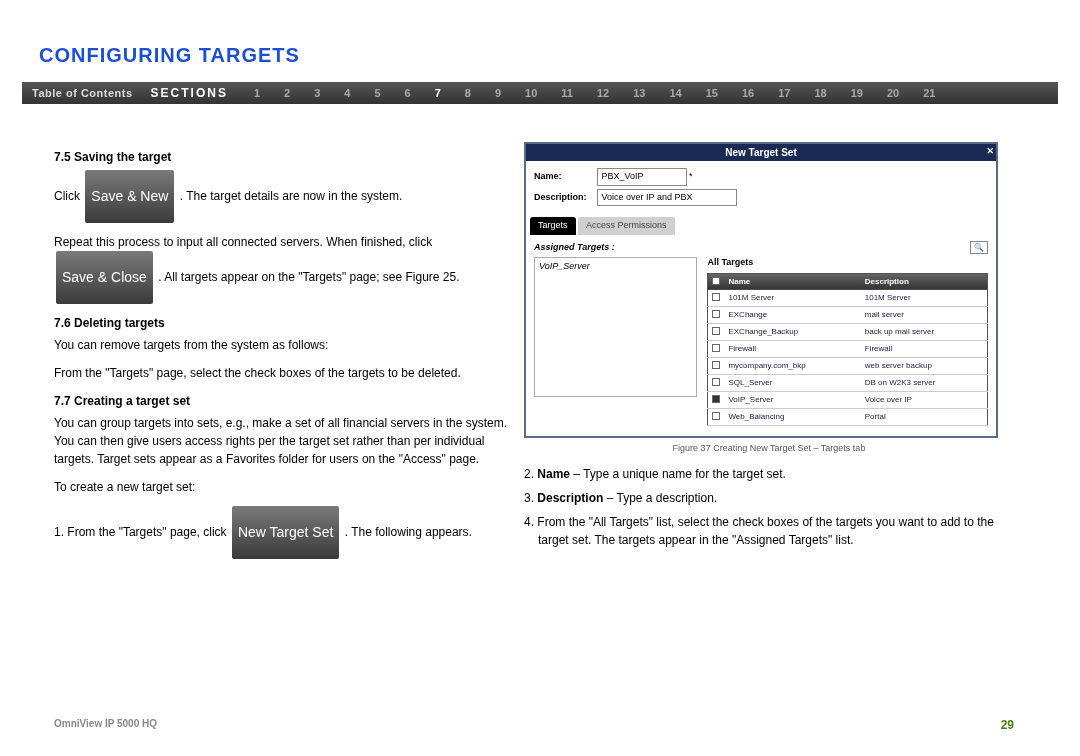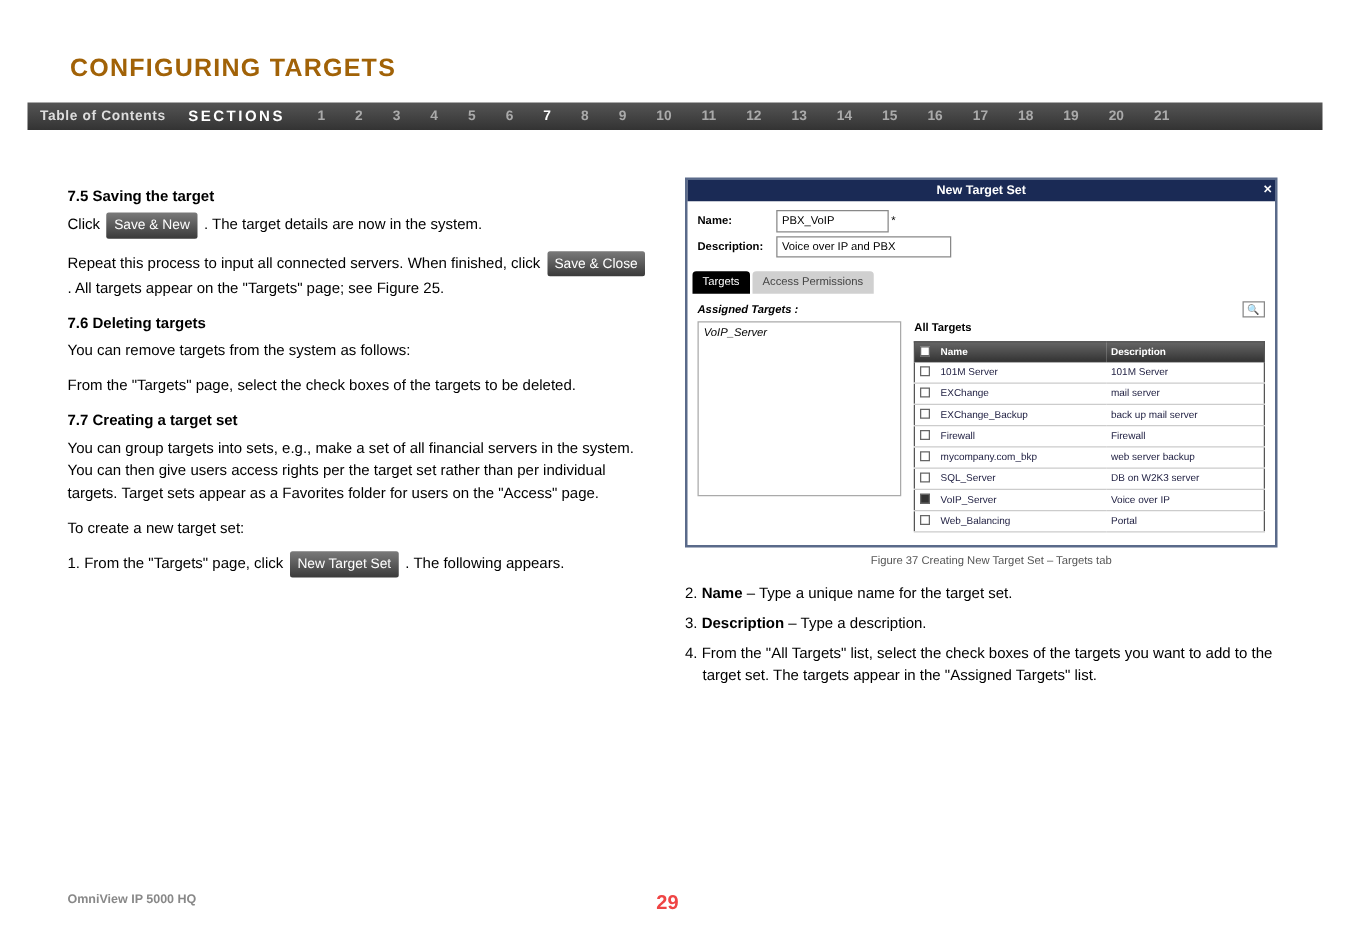--- a/index.html
+++ b/index.html
@@ -7,25 +7,25 @@
     width: 1080px;
     height: 756px;
     background: #fff;
     font-family: Arial, Helvetica, sans-serif;
     color: #000;
     position: relative;
   }
   .page-title {
     position: absolute;
     top: 44px;
-    left: 56px;
+    left: 39px;
     font-size: 20px;
     font-weight: bold;
     letter-spacing: 1px;
-    color: #a16207;
+    color: #1d4ed8;
   }
   .nav-bar {
     position: absolute;
     top: 82px;
     left: 22px;
     right: 22px;
     height: 22px;
     background: linear-gradient(#555, #333);
     display: flex;
     align-items: center;
@@ -51,40 +51,39 @@
     color: #aaa;
     font-weight: bold;
   }
   .nav-num.active { color: #fff; }
   .content {
     position: absolute;
     top: 142px;
     left: 54px;
     right: 40px;
     display: flex;
-    gap: 24px;
   }
   .col-left {
     width: 470px;
     font-size: 12px;
     line-height: 1.5;
   }
   .col-right {
     width: 490px;
     font-size: 12px;
     line-height: 1.5;
   }
   .h { font-weight: bold; margin: 6px 0 4px 0; }
   .p { margin: 4px 0 10px 0; }
   .pill {
     display: inline-block;
     background: linear-gradient(#7a7a7a, #3a3a3a);
     color: #fff;
-    font-size: 11px;
-    padding: 2px 6px;
+    font-size: 14px;
+    padding: 16px 6px;
     border-radius: 2px;
     vertical-align: middle;
     margin: 0 2px;
   }
   .screenshot {
     width: 474px;
     border: 2px solid #5a6a8a;
     background: #fff;
     font-size: 9px;
   }
@@ -172,21 +171,21 @@
   }
   .footer {
     position: absolute;
     bottom: 24px;
     left: 54px;
     right: 66px;
     font-size: 10px;
     color: #888;
   }
   .footer-left { position: absolute; left: 0; font-weight: bold; }
-  .footer-center { text-align: center; font-weight: bold; color: #ef4444; font-size: 16px; }
+  .footer-center { text-align: right; font-weight: bold; color: #4d7c0f; font-size: 12px; }
   .ol-item { margin: 4px 0 6px 0; padding-left: 14px; text-indent: -14px; }
   .bold { font-weight: bold; }
 </style>
 </head>
 <body>
 
 <div class="page-title">CONFIGURING TARGETS</div>
 
 <div class="nav-bar">
   <span class="nav-toc">Table of Contents</span>

